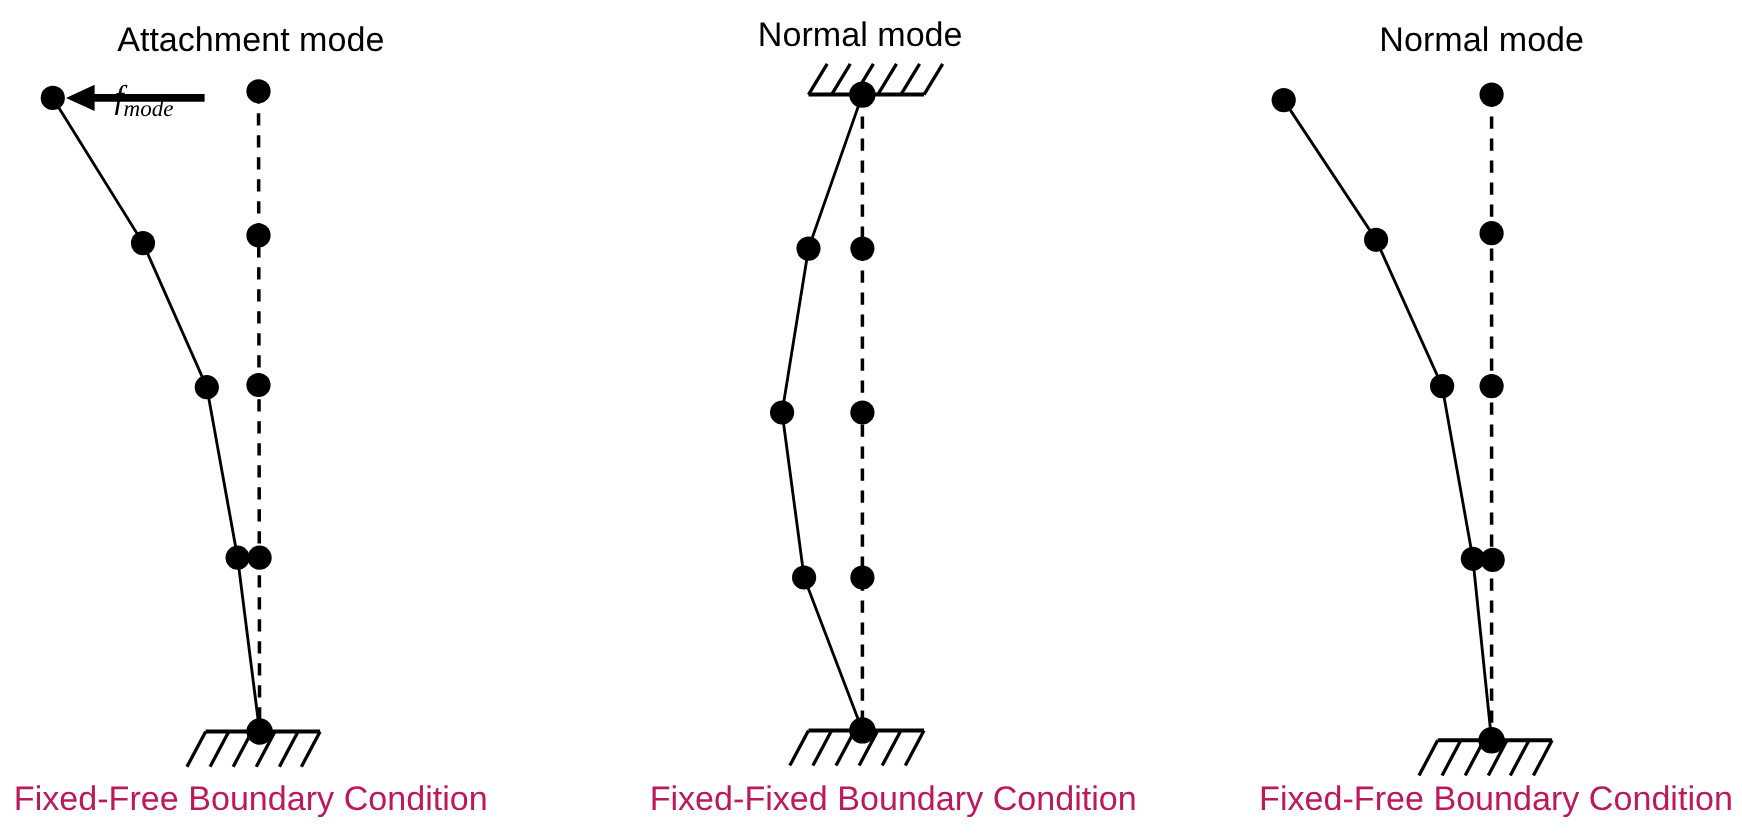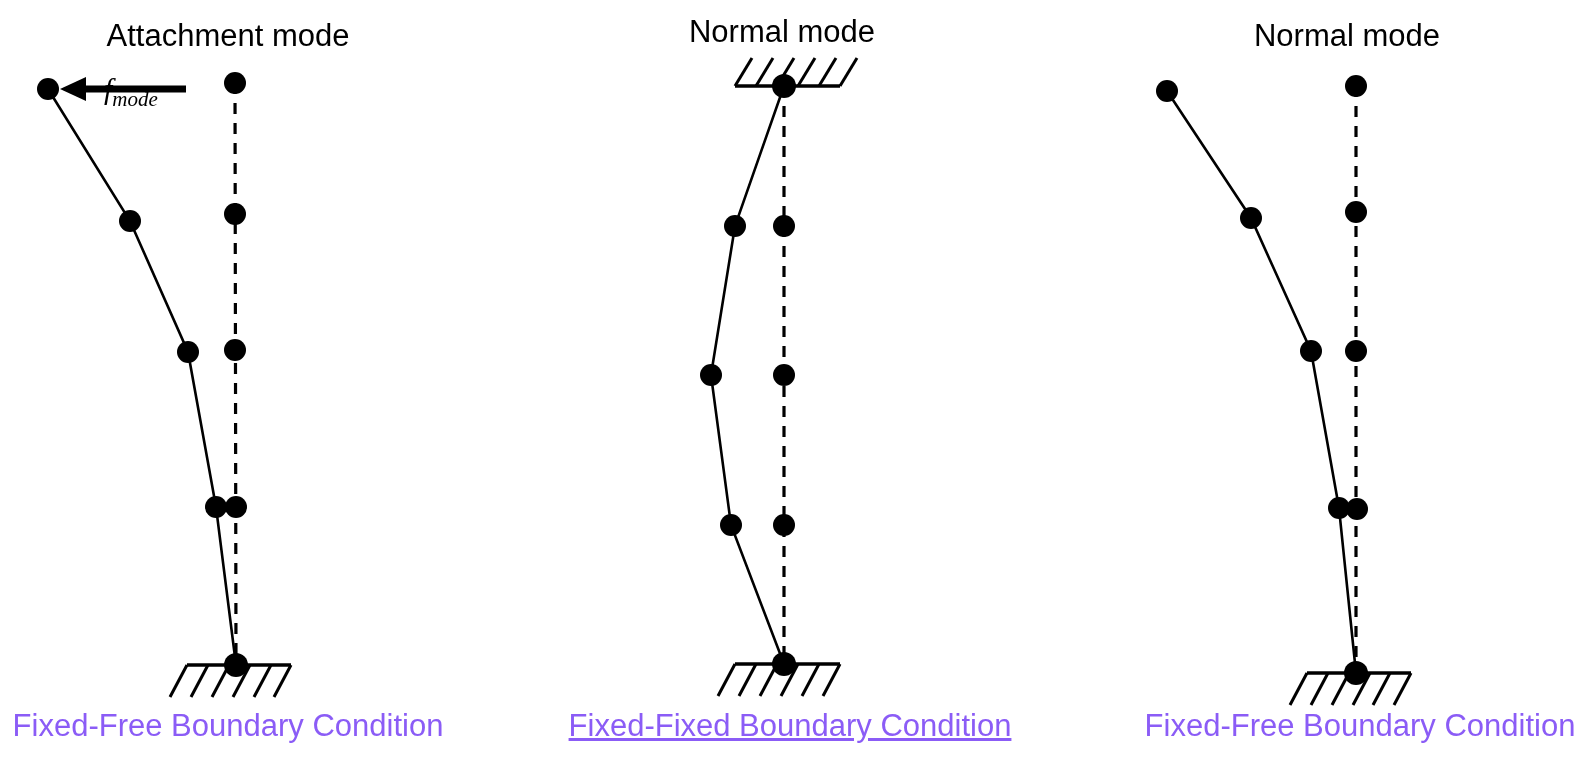--- a/index.html
+++ b/index.html
@@ -36,21 +36,21 @@
     line-height: 36px;
     color: #000000;
     white-space: nowrap;
   }
   .panel-caption {
     position: absolute;
     text-align: center;
     font-family: "Liberation Sans", sans-serif;
     font-size: 31px;
     line-height: 36px;
-    color: #8b5cf6;
+    color: #be185d;
     white-space: nowrap;
   }
   .force-label {
     position: absolute;
     font-family: "Liberation Serif", serif;
     font-style: italic;
     font-size: 30px;
     color: #000000;
     white-space: nowrap;
   }
@@ -176,16 +176,16 @@
         <circle cx="1167" cy="91" r="11"></circle>
         <circle cx="1251" cy="218" r="11"></circle>
         <circle cx="1311" cy="351" r="11"></circle>
         <circle cx="1339" cy="508" r="11"></circle>
       </g>
 
     </g>
   </svg>
 
   <div class="panel-caption" style="left:0px; width:456px; top:708px;">Fixed-Free Boundary Condition</div>
-  <div class="panel-caption" style="left:562px; width:456px; top:708px;text-decoration:underline;">Fixed-Fixed Boundary Condition</div>
+  <div class="panel-caption" style="left:584px; width:456px; top:708px;">Fixed-Fixed Boundary Condition</div>
   <div class="panel-caption" style="left:1132px; width:456px; top:708px;">Fixed-Free Boundary Condition</div>
 
 </div>
 
 </body></html>

